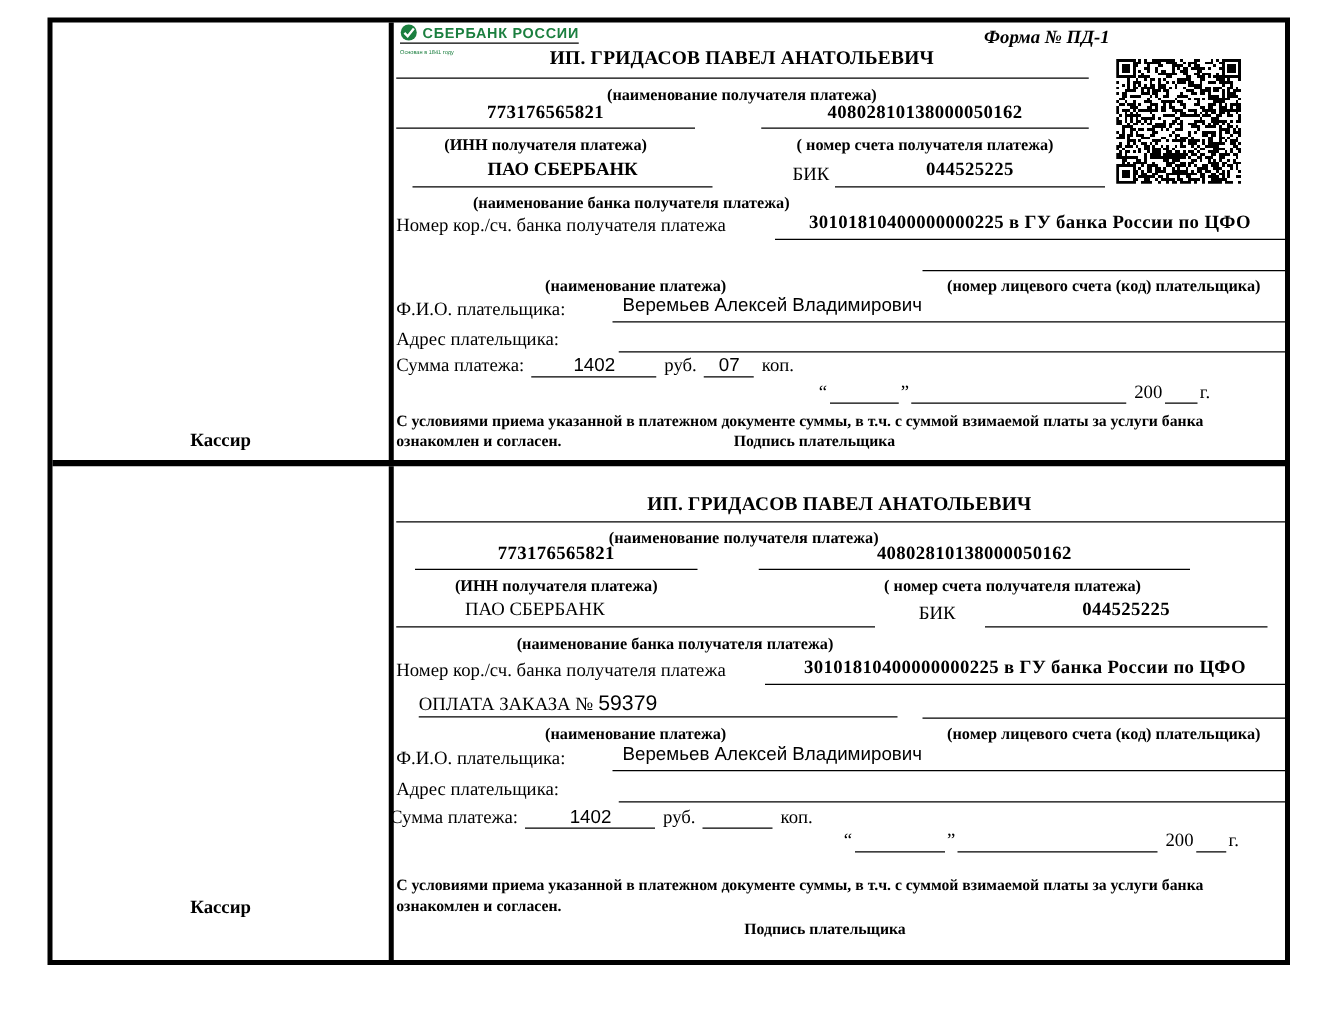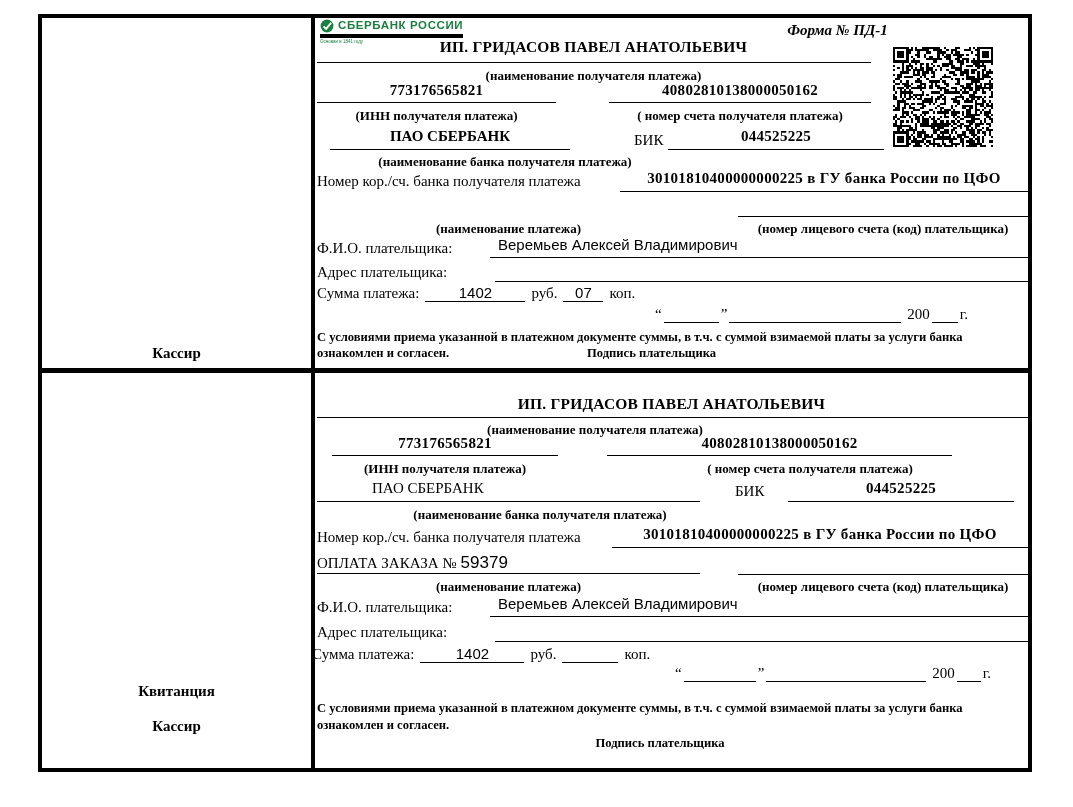--- a/index.html
+++ b/index.html
@@ -21,21 +21,21 @@
   .line{border-top:1.6px solid #000;height:0;}
   .field{box-sizing:border-box;border-bottom:1.6px solid #000;}
   .title{font-size:15.5px;font-weight:bold;letter-spacing:.2px;}
   .forma{font-size:15px;font-weight:bold;font-style:italic;}
   .agr{font-size:12.6px;font-weight:bold;line-height:16px;}
   .leftlabel{font-size:15px;font-weight:bold;width:100%;text-align:center;}
   .sumrow{display:flex;align-items:flex-end;gap:6px;font-size:15px;}
   .sumrow .seg{display:inline-block;border-bottom:1.6px solid #000;text-align:center;}
   .daterow{display:flex;align-items:flex-end;gap:2px;font-size:15px;}
   .daterow .seg{display:inline-block;border-bottom:1.6px solid #000;}
-  .logo{display:inline-flex;align-items:flex-start;gap:4px;border-bottom:4px solid #000000;padding-bottom:1px;}
+  .logo{display:inline-flex;align-items:flex-end;gap:4px;border-bottom:1px solid #000000;padding-bottom:1px;}
   .logotext{font-family:"Liberation Sans","DejaVu Sans",sans-serif;font-size:11.5px;font-weight:bold;
             color:#1b7f3f;letter-spacing:.6px;white-space:nowrap;}
   .tagline{font-family:"Liberation Sans","DejaVu Sans",sans-serif;font-size:4.5px;color:#1b7f3f;margin-top:1px;}
   .nowrap{white-space:nowrap;}
 </style>
 </head>
 <body>
 
 <div class="canvas">
   <div class="doc">
@@ -1165,21 +1165,20 @@
         </div>
 
         <div class="abs agr nowrap" style="left:2px;top:311px;">С условиями приема указанной в платежном документе суммы, в т.ч. с суммой взимаемой платы за услуги банка</div>
         <div class="abs agr" style="left:2px;top:327px;">ознакомлен и согласен.</div>
         <div class="abs agr" style="left:272px;top:327px;">Подпись плательщика</div>
       </div>
     </div>
 
     <div class="section sec2">
       <div class="leftcol">
-        <div class="abs leftlabel" style="top:310px;">Квитанция</div>
         <div class="abs leftlabel" style="top:345px;">Кассир</div>
       </div>
       <div class="rightcol">
 
         <div class="abs title ctr" style="left:0;top:22px;width:713px;">ИП. ГРИДАСОВ ПАВЕЛ АНАТОЛЬЕВИЧ</div>
         <div class="abs line" style="left:2px;top:44px;width:711px;"></div>
         <div class="abs cap ctr" style="left:0;top:49px;width:560px;">(наименование получателя платежа)</div>
 
         <div class="abs field num ctr" style="left:17px;top:62px;width:226px;height:21px;">773176565821</div>
         <div class="abs field num ctr" style="left:292px;top:62px;width:345px;height:21px;">40802810138000050162</div>
@@ -1187,21 +1186,21 @@
         <div class="abs cap ctr" style="left:350px;top:88px;width:290px;">( номер счета получателя платежа)</div>
 
         <div class="abs field lbl" style="left:2px;top:107px;width:383px;height:22px;text-align:left;padding-left:55px;">ПАО СБЕРБАНК</div>
         <div class="abs lbl" style="left:420px;top:110px;">БИК</div>
         <div class="abs field num ctr" style="left:473px;top:107px;width:226px;height:22px;">044525225</div>
         <div class="abs cap ctr" style="left:0;top:134px;width:450px;">(наименование банка получателя платежа)</div>
 
         <div class="abs lbl nowrap" style="left:2px;top:156px;">Номер кор./сч. банка получателя платежа</div>
         <div class="abs field num ctr nowrap" style="left:297px;top:153px;width:416px;height:22px;">30101810400000000225 в ГУ банка России по ЦФО</div>
 
-        <div class="abs field nowrap" style="left:2px;top:180px;width:383px;height:21px;">
+        <div class="abs field nowrap" style="left:20px;top:180px;width:383px;height:21px;">
           <span class="lbl">ОПЛАТА ЗАКАЗА №</span> <span class="fill" style="font-size:17px;">59379</span>
         </div>
         <div class="abs line" style="left:423px;top:201px;width:290px;"></div>
         <div class="abs cap ctr" style="left:2px;top:206px;width:383px;">(наименование платежа)</div>
         <div class="abs cap ctr" style="left:423px;top:206px;width:290px;">(номер лицевого счета (код) плательщика)</div>
 
         <div class="abs lbl nowrap" style="left:2px;top:226px;">Ф.И.О. плательщика:</div>
         <div class="abs field fill nowrap" style="left:175px;top:222px;width:538px;height:22px;padding-left:8px;">Веремьев Алексей Владимирович</div>
 
         <div class="abs lbl nowrap" style="left:2px;top:251px;">Адрес плательщика:</div>

